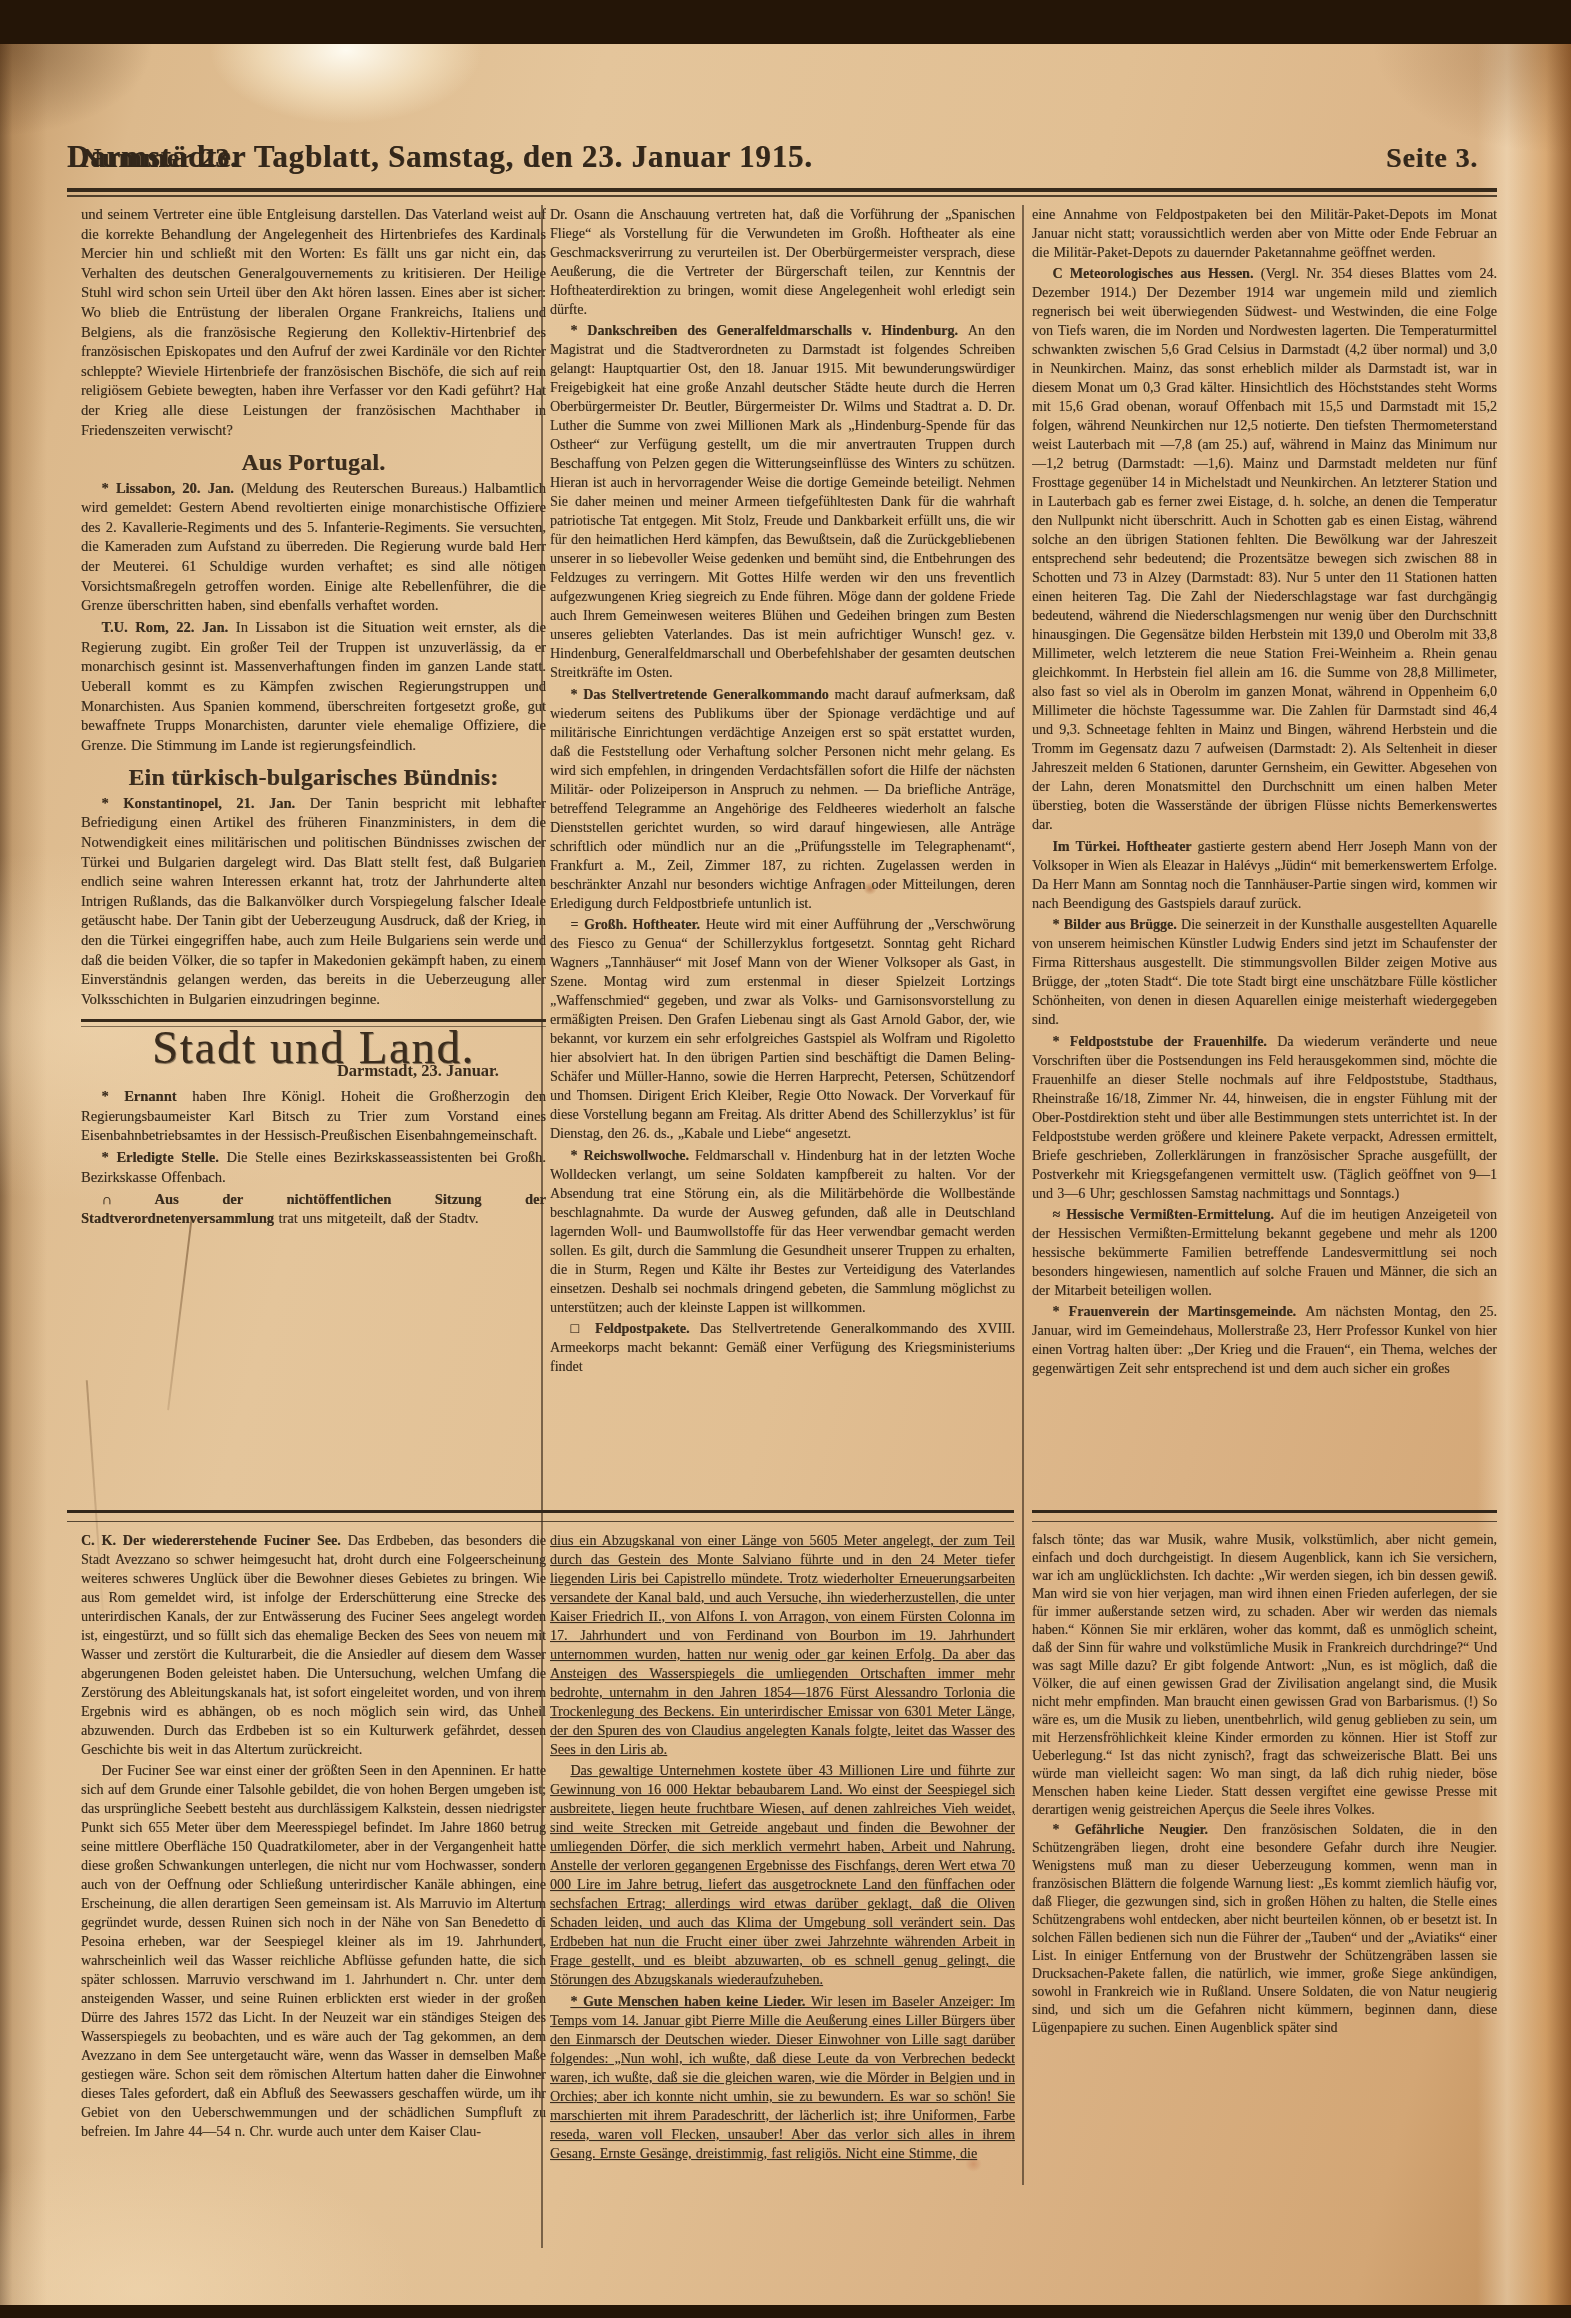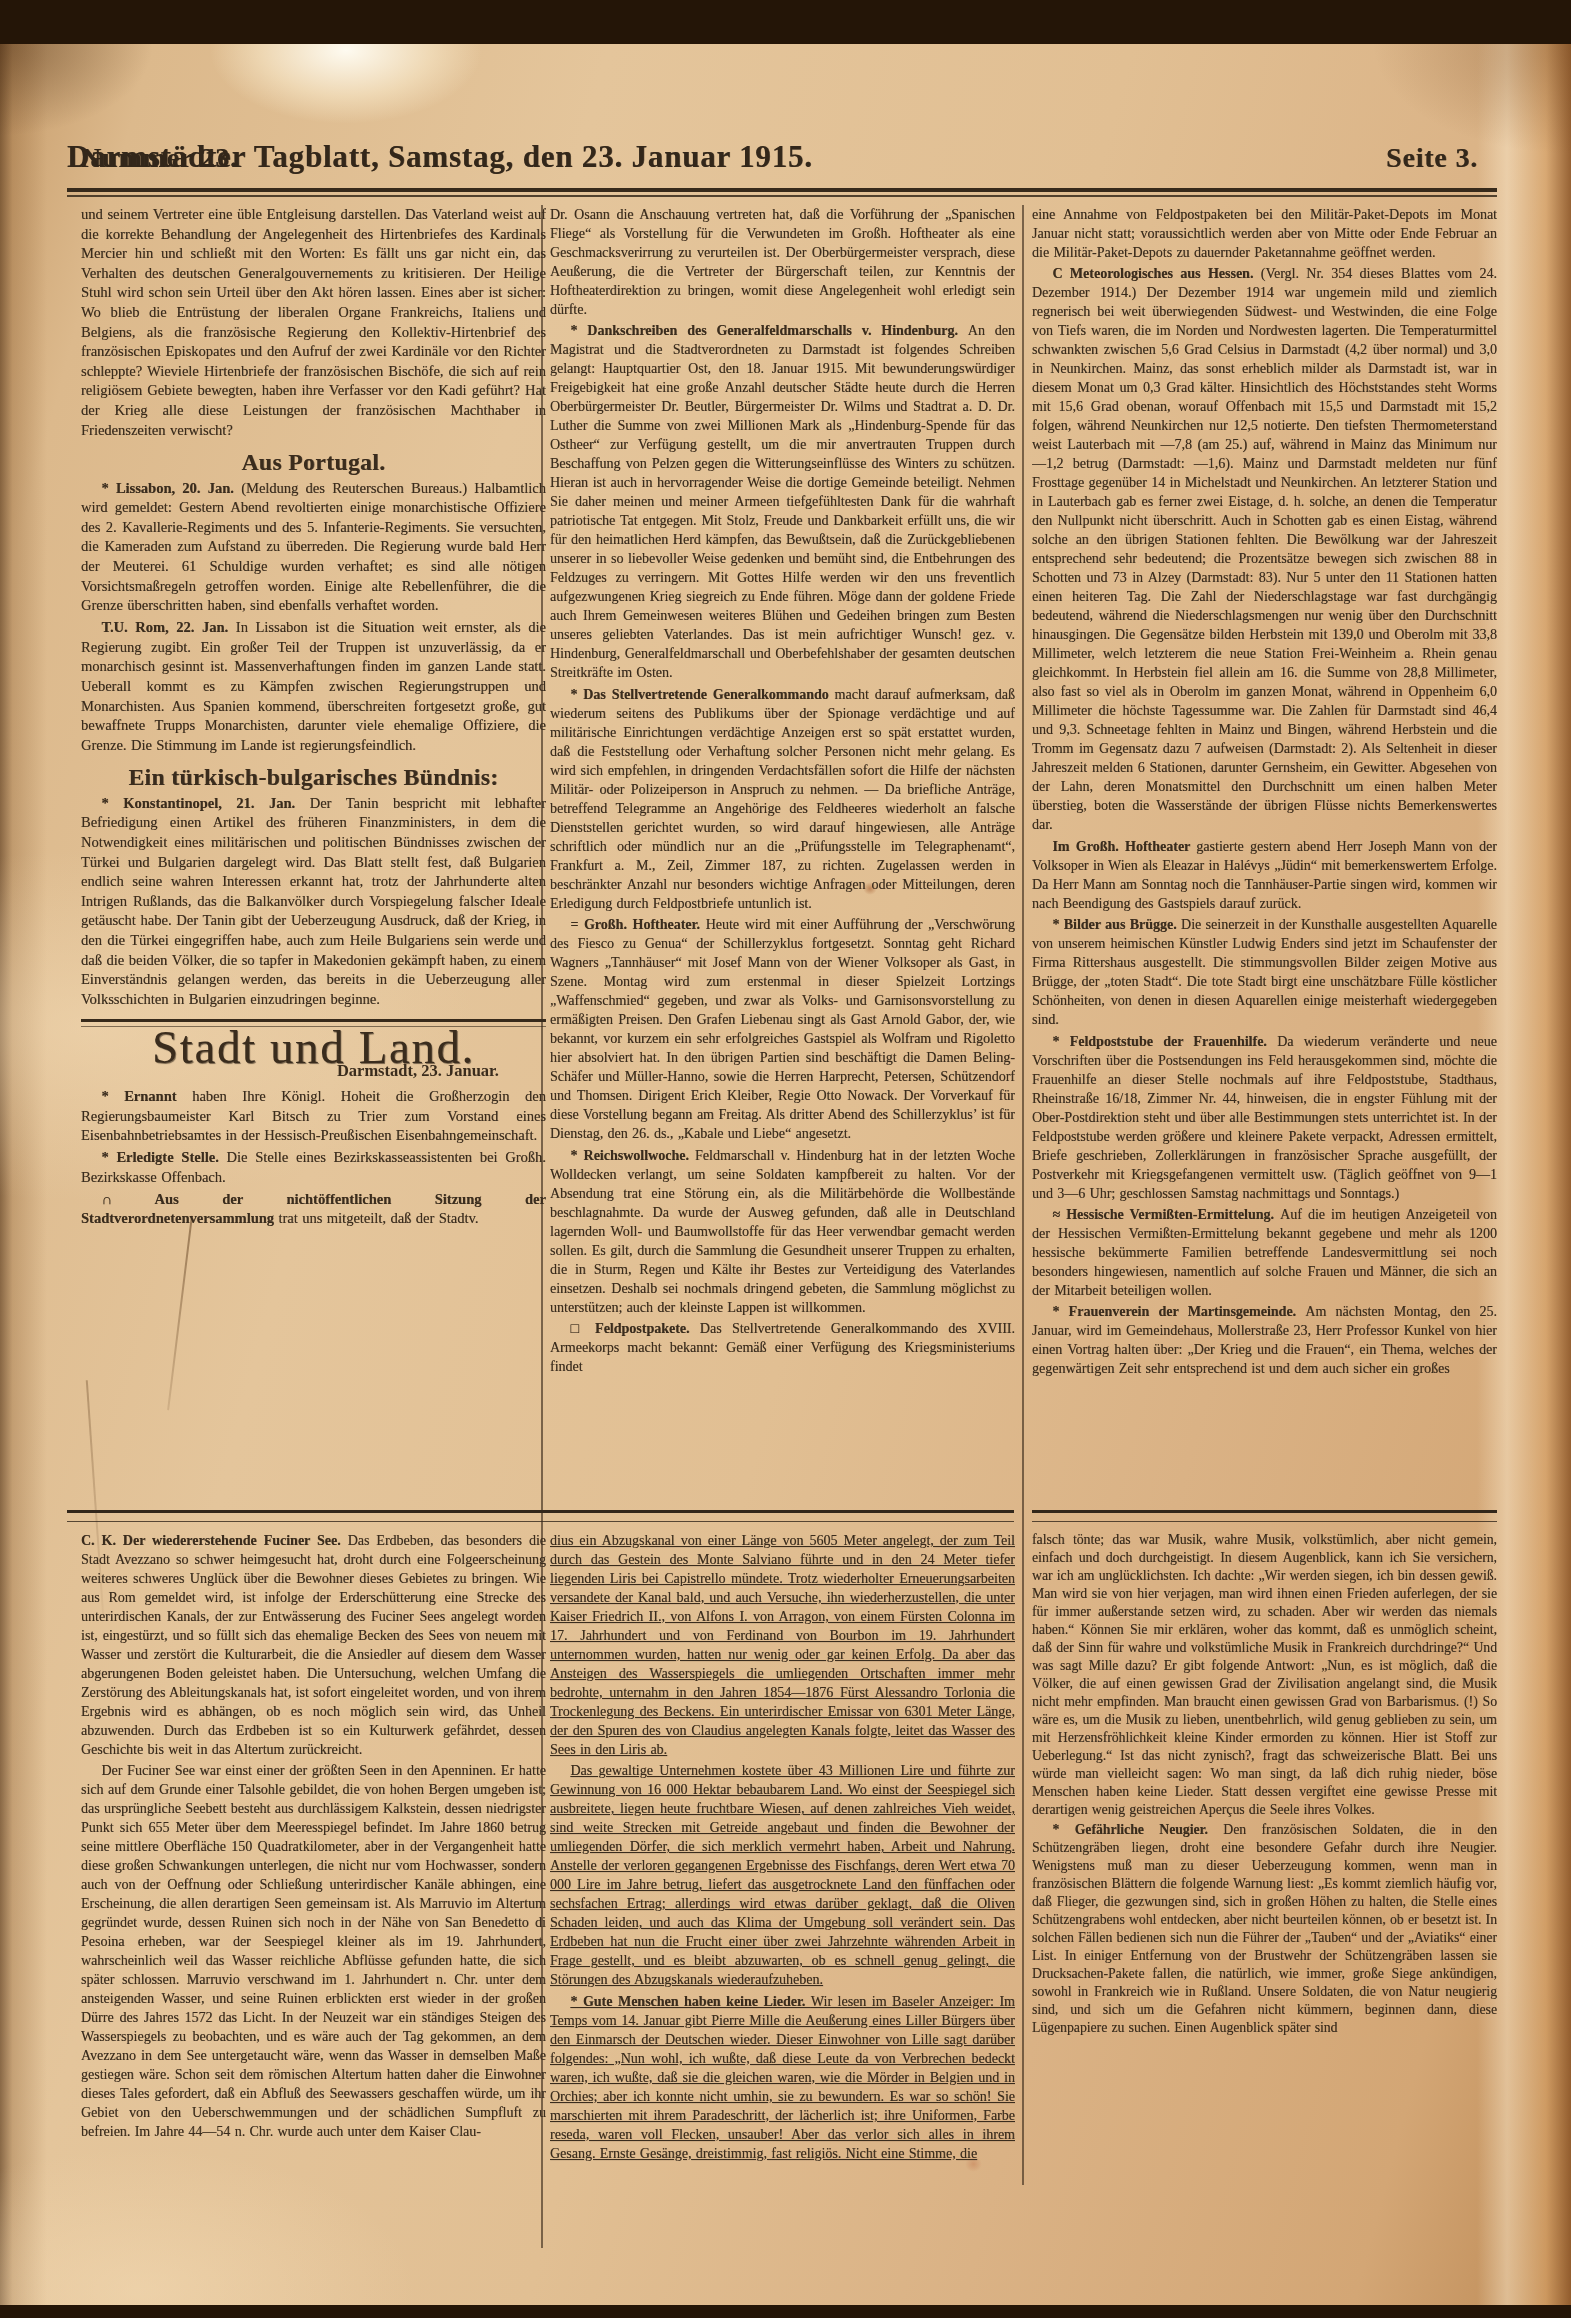--- a/index.html
+++ b/index.html
@@ -119,21 +119,21 @@
       <p class="para"><span class="lead">□ Feldpostpakete. </span><span>Das Stellvertretende Generalkommando des XVIII. Armeekorps macht bekannt: Gemäß einer Verfügung des Kriegsministeriums findet</span></p>
     </div>
   <div id="c2l" class="zone z-lower">
       <p class="para noindent"><span>dius ein Abzugskanal von einer Länge von 5605 Meter angelegt, der zum Teil durch das Gestein des Monte Salviano führte und in den 24 Meter tiefer liegenden Liris bei Capistrello mündete. Trotz wiederholter Erneuerungsarbeiten versandete der Kanal bald, und auch Versuche, ihn wiederherzustellen, die unter Kaiser Friedrich II., von Alfons I. von Arragon, von einem Fürsten Colonna im 17. Jahrhundert und von Ferdinand von Bourbon im 19. Jahrhundert unternommen wurden, hatten nur wenig oder gar keinen Erfolg. Da aber das Ansteigen des Wasserspiegels die umliegenden Ortschaften immer mehr bedrohte, unternahm in den Jahren 1854—1876 Fürst Alessandro Torlonia die Trockenlegung des Beckens. Ein unterirdischer Emissar von 6301 Meter Länge, der den Spuren des von Claudius angelegten Kanals folgte, leitet das Wasser des Sees in den Liris ab.</span></p>
       <p class="para"><span>Das gewaltige Unternehmen kostete über 43 Millionen Lire und führte zur Gewinnung von 16 000 Hektar bebaubarem Land. Wo einst der Seespiegel sich ausbreitete, liegen heute fruchtbare Wiesen, auf denen zahlreiches Vieh weidet, sind weite Strecken mit Getreide angebaut und finden die Bewohner der umliegenden Dörfer, die sich merklich vermehrt haben, Arbeit und Nahrung. Anstelle der verloren gegangenen Ergebnisse des Fischfangs, deren Wert etwa 70 000 Lire im Jahre betrug, liefert das ausgetrocknete Land den fünffachen oder sechsfachen Ertrag; allerdings wird etwas darüber geklagt, daß die Oliven Schaden leiden, und auch das Klima der Umgebung soll verändert sein. Das Erdbeben hat nun die Frucht einer über zwei Jahrzehnte währenden Arbeit in Frage gestellt, und es bleibt abzuwarten, ob es schnell genug gelingt, die Störungen des Abzugskanals wiederaufzuheben.</span></p>
       <p class="para"><span class="lead">* Gute Menschen haben keine Lieder. </span><span>Wir lesen im Baseler Anzeiger: Im Temps vom 14. Januar gibt Pierre Mille die Aeußerung eines Liller Bürgers über den Einmarsch der Deutschen wieder. Dieser Einwohner von Lille sagt darüber folgendes: „Nun wohl, ich wußte, daß diese Leute da von Verbrechen bedeckt waren, ich wußte, daß sie die gleichen waren, wie die Mörder in Belgien und in Orchies; aber ich konnte nicht umhin, sie zu bewundern. Es war so schön! Sie marschierten mit ihrem Paradeschritt, der lächerlich ist; ihre Uniformen, Farbe reseda, waren voll Flecken, unsauber! Aber das verlor sich alles in ihrem Gesang. Ernste Gesänge, dreistimmig, fast religiös. Nicht eine Stimme, die</span></p>
     </div>
   <div id="c3u" class="zone z-upper">
       <p class="para noindent"><span>eine Annahme von Feldpostpaketen bei den Militär-Paket-Depots im Monat Januar nicht statt; voraussichtlich werden aber von Mitte oder Ende Februar an die Militär-Paket-Depots zu dauernder Paketannahme geöffnet werden.</span></p>
       <p class="para"><span class="lead">C Meteorologisches aus Hessen. </span><span>(Vergl. Nr. 354 dieses Blattes vom 24. Dezember 1914.) Der Dezember 1914 war ungemein mild und ziemlich regnerisch bei weit überwiegenden Südwest- und Westwinden, die eine Folge von Tiefs waren, die im Norden und Nordwesten lagerten. Die Temperaturmittel schwankten zwischen 5,6 Grad Celsius in Darmstadt (4,2 über normal) und 3,0 in Neunkirchen. Mainz, das sonst erheblich milder als Darmstadt ist, war in diesem Monat um 0,3 Grad kälter. Hinsichtlich des Höchststandes steht Worms mit 15,6 Grad obenan, worauf Offenbach mit 15,5 und Darmstadt mit 15,2 folgen, während Neunkirchen nur 12,5 notierte. Den tiefsten Thermometerstand weist Lauterbach mit —7,8 (am 25.) auf, während in Mainz das Minimum nur —1,2 betrug (Darmstadt: —1,6). Mainz und Darmstadt meldeten nur fünf Frosttage gegenüber 14 in Michelstadt und Neunkirchen. An letzterer Station und in Lauterbach gab es ferner zwei Eistage, d. h. solche, an denen die Temperatur den Nullpunkt nicht überschritt. Auch in Schotten gab es einen Eistag, während solche an den übrigen Stationen fehlten. Die Bewölkung war der Jahreszeit entsprechend sehr bedeutend; die Prozentsätze bewegen sich zwischen 88 in Schotten und 73 in Alzey (Darmstadt: 83). Nur 5 unter den 11 Stationen hatten einen heiteren Tag. Die Zahl der Niederschlagstage war fast durchgängig bedeutend, während die Niederschlagsmengen nur wenig über den Durchschnitt hinausgingen. Die Gegensätze bilden Herbstein mit 139,0 und Oberolm mit 33,8 Millimeter, welch letzterem die neue Station Frei-Weinheim a. Rhein genau gleichkommt. In Herbstein fiel allein am 16. die Summe von 28,8 Millimeter, also fast so viel als in Oberolm im ganzen Monat, während in Oppenheim 6,0 Millimeter die höchste Tagessumme war. Die Zahlen für Darmstadt sind 46,4 und 9,3. Schneetage fehlten in Mainz und Bingen, während Herbstein und die Tromm im Gegensatz dazu 7 aufweisen (Darmstadt: 2). Als Seltenheit in dieser Jahreszeit melden 6 Stationen, darunter Gernsheim, ein Gewitter. Abgesehen von der Lahn, deren Monatsmittel den Durchschnitt um einen halben Meter überstieg, boten die Wasserstände der übrigen Flüsse nichts Bemerkenswertes dar.</span></p>
-      <p class="para"><span class="lead">Im Großh. Hoftheater </span><span>gastierte gestern abend Herr Joseph Mann von der Volksoper in Wien als Eleazar in Halévys „Jüdin“ mit bemerkenswertem Erfolge. Da Herr Mann am Sonntag noch die Tannhäuser-Partie singen wird, kommen wir nach Beendigung des Gastspiels darauf zurück.</span></p>
+      <p class="para"><span class="lead">Im Türkei. Hoftheater </span><span>gastierte gestern abend Herr Joseph Mann von der Volksoper in Wien als Eleazar in Halévys „Jüdin“ mit bemerkenswertem Erfolge. Da Herr Mann am Sonntag noch die Tannhäuser-Partie singen wird, kommen wir nach Beendigung des Gastspiels darauf zurück.</span></p>
       <p class="para"><span class="lead">* Bilder aus Brügge. </span><span>Die seinerzeit in der Kunsthalle ausgestellten Aquarelle von unserem heimischen Künstler Ludwig Enders sind jetzt im Schaufenster der Firma Rittershaus ausgestellt. Die stimmungsvollen Bilder zeigen Motive aus Brügge, der „toten Stadt“. Die tote Stadt birgt eine unschätzbare Fülle köstlicher Schönheiten, von denen in diesen Aquarellen einige meisterhaft wiedergegeben sind.</span></p>
       <p class="para"><span class="lead">* Feldpoststube der Frauenhilfe. </span><span>Da wiederum veränderte und neue Vorschriften über die Postsendungen ins Feld herausgekommen sind, möchte die Frauenhilfe an dieser Stelle nochmals auf ihre Feldpoststube, Stadthaus, Rheinstraße 16/18, Zimmer Nr. 44, hinweisen, die in engster Fühlung mit der Ober-Postdirektion steht und über alle Bestimmungen stets unterrichtet ist. In der Feldpoststube werden größere und kleinere Pakete verpackt, Adressen ermittelt, Briefe geschrieben, Zollerklärungen in französischer Sprache ausgefüllt, der Postverkehr mit Kriegsgefangenen vermittelt usw. (Täglich geöffnet von 9—1 und 3—6 Uhr; geschlossen Samstag nachmittags und Sonntags.)</span></p>
       <p class="para"><span class="lead">≈ Hessische Vermißten-Ermittelung. </span><span>Auf die im heutigen Anzeigeteil von der Hessischen Vermißten-Ermittelung bekannt gegebene und mehr als 1200 hessische bekümmerte Familien betreffende Landesvermittlung sei noch besonders hingewiesen, namentlich auf solche Frauen und Männer, die sich an der Mitarbeit beteiligen wollen.</span></p>
       <p class="para"><span class="lead">* Frauenverein der Martinsgemeinde. </span><span>Am nächsten Montag, den 25. Januar, wird im Gemeindehaus, Mollerstraße 23, Herr Professor Kunkel von hier einen Vortrag halten über: „Der Krieg und die Frauen“, ein Thema, welches der gegenwärtigen Zeit sehr entsprechend ist und dem auch sicher ein großes</span></p>
     </div>
   <div id="c3l" class="zone z-lower">
       <p class="para noindent"><span>falsch tönte; das war Musik, wahre Musik, volkstümlich, aber nicht gemein, einfach und doch durchgeistigt. In diesem Augenblick, kann ich Sie versichern, war ich am unglücklichsten. Ich dachte: „Wir werden siegen, ich bin dessen gewiß. Man wird sie von hier verjagen, man wird ihnen einen Frieden auferlegen, der sie für immer außerstande setzen wird, zu schaden. Aber wir werden das niemals haben.“ Können Sie mir erklären, woher das kommt, daß es unmöglich scheint, daß der Sinn für wahre und volkstümliche Musik in Frankreich durchdringe?“ Und was sagt Mille dazu? Er gibt folgende Antwort: „Nun, es ist möglich, daß die Völker, die auf einen gewissen Grad der Zivilisation angelangt sind, die Musik nicht mehr empfinden. Man braucht einen gewissen Grad von Barbarismus. (!) So wäre es, um die Musik zu lieben, unentbehrlich, wild genug geblieben zu sein, um mit Herzensfröhlichkeit kleine Kinder ermorden zu können. Hier ist Stoff zur Ueberlegung.“ Ist das nicht zynisch?, fragt das schweizerische Blatt. Bei uns würde man vielleicht sagen: Wo man singt, da laß dich ruhig nieder, böse Menschen haben keine Lieder. Statt dessen vergiftet eine gewisse Presse mit derartigen wenig geistreichen Aperçus die Seele ihres Volkes.</span></p>
       <p class="para"><span class="lead">* Gefährliche Neugier. </span><span>Den französischen Soldaten, die in den Schützengräben liegen, droht eine besondere Gefahr durch ihre Neugier. Wenigstens muß man zu dieser Ueberzeugung kommen, wenn man in französischen Blättern die folgende Warnung liest: „Es kommt ziemlich häufig vor, daß Flieger, die gezwungen sind, sich in großen Höhen zu halten, die Stelle eines Schützengrabens wohl entdecken, aber nicht beurteilen können, ob er besetzt ist. In solchen Fällen bedienen sich nun die Führer der „Tauben“ und der „Aviatiks“ einer List. In einiger Entfernung von der Brustwehr der Schützengräben lassen sie Drucksachen-Pakete fallen, die natürlich, wie immer, große Siege ankündigen, sowohl in Frankreich wie in Rußland. Unsere Soldaten, die von Natur neugierig sind, und sich um die Gefahren nicht kümmern, beginnen dann, diese Lügenpapiere zu suchen. Einen Augenblick später sind</span></p>
     </div>
 

